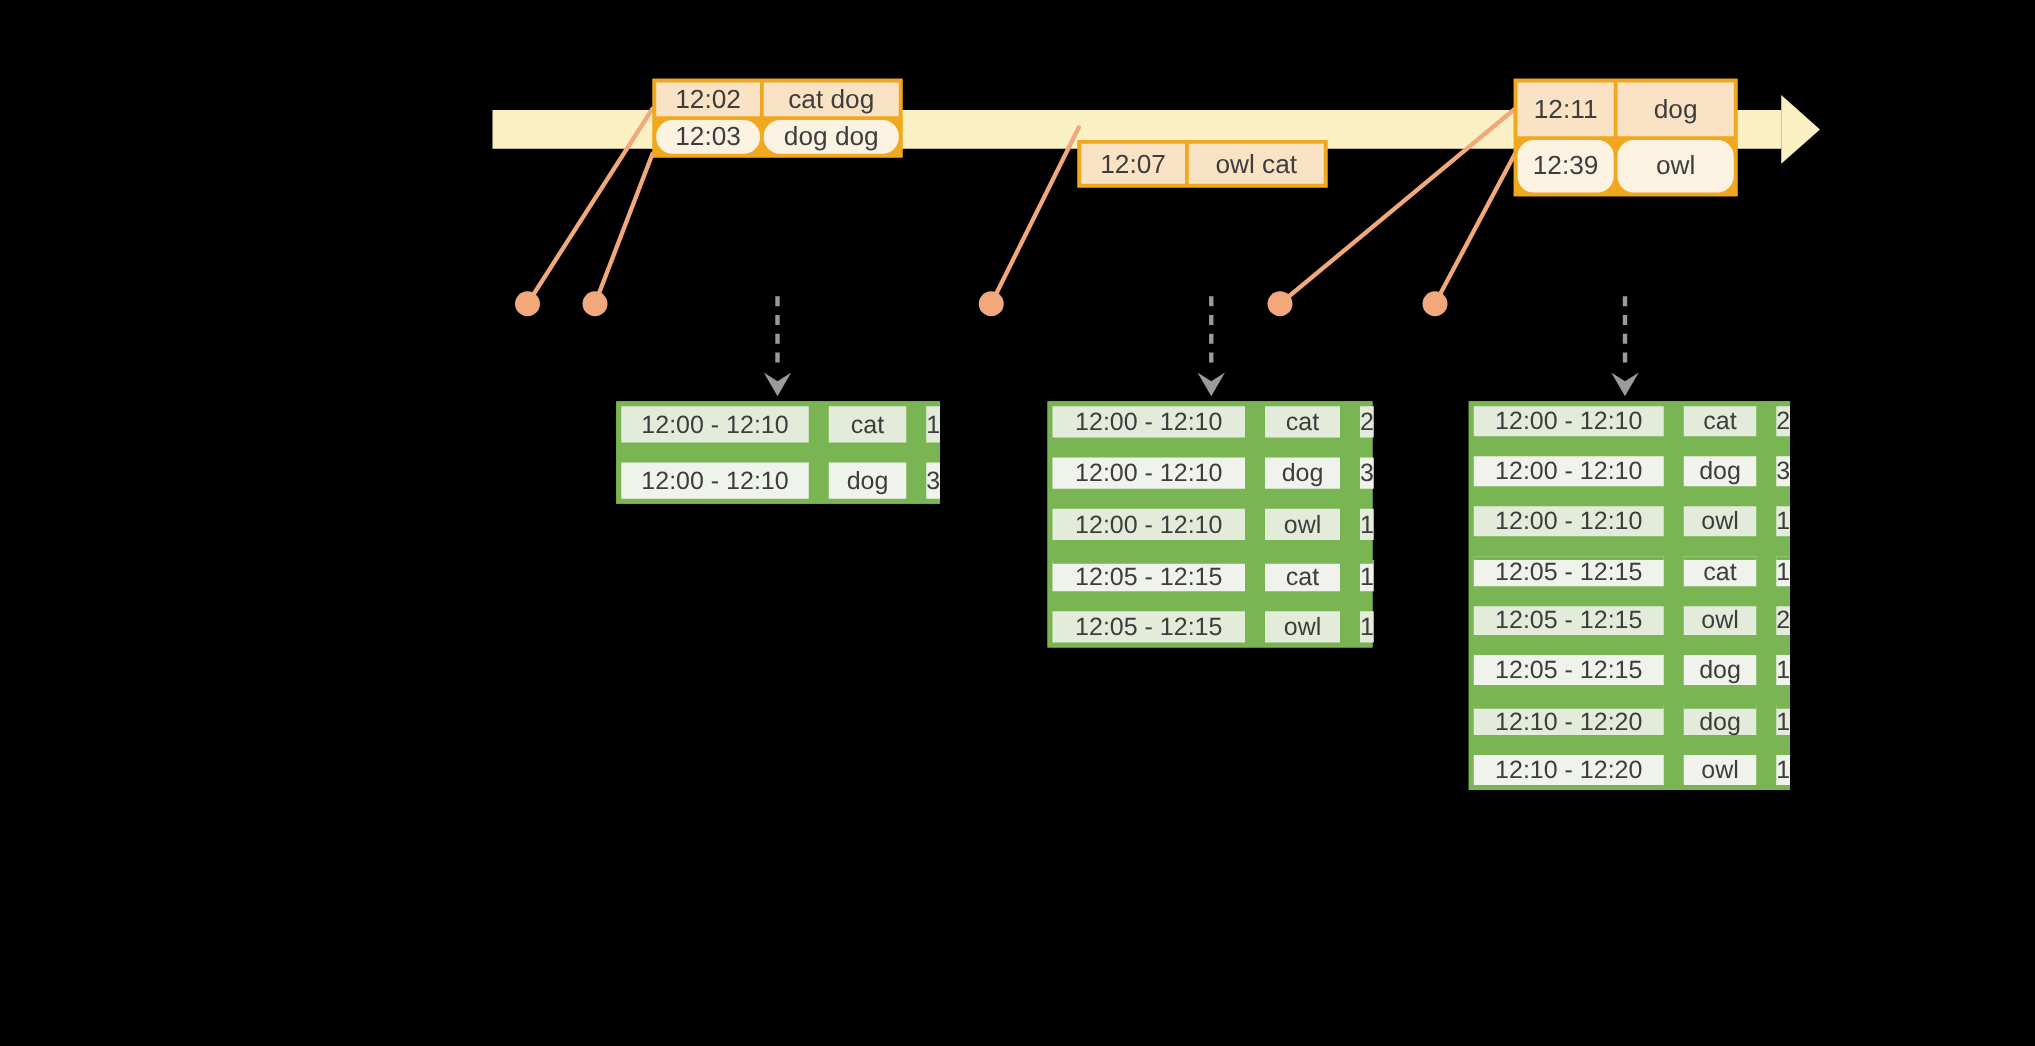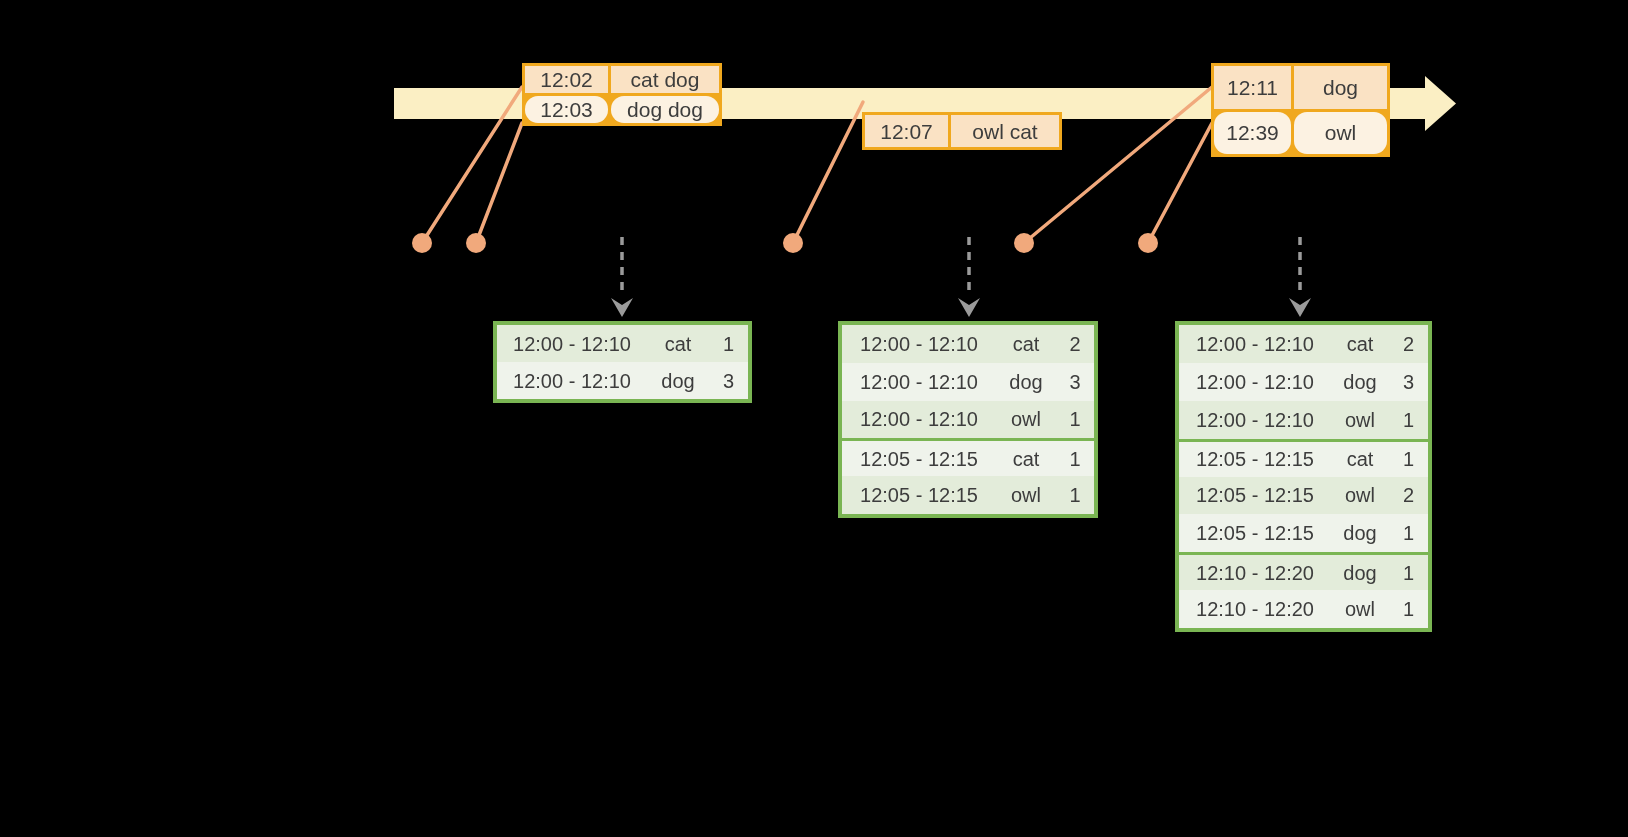--- a/index.html
+++ b/index.html
@@ -20,21 +20,21 @@
   }
   .etA { left:522px; top:63px;  width:200px; height:63px; grid-template-columns:83px 1fr; grid-auto-rows:1fr; }
   .etB { left:862px; top:84px;  width:200px; height:38px; grid-template-columns:83px 1fr; grid-auto-rows:1fr;margin-top:28px; }
   .etC { left:1211px; top:63px; width:179px; height:94px; grid-template-columns:77px 1fr; grid-auto-rows:1fr; }
   .od { background:var(--orange_row_dark); }
   .ol { background:var(--orange_row_light);border-radius:13px; }
 
   
   .gtable {
     position:absolute; z-index:2; display:grid; box-sizing:border-box;
-    gap:0; border:4px solid var(--green_border); background:var(--green_border);
+    gap:16px; border:4px solid var(--green_border); background:var(--green_border);
   }
   .gtable .cell {
     display:flex; align-items:center; justify-content:center;
     font-size:20px; color:var(--text); line-height:1;
   }
   .gt1 { left:493px;  top:321px; width:259px; height:82px;  grid-template-columns:150px 62px 1fr; grid-auto-rows:1fr; }
   .gt2 { left:838px;  top:321px; width:260px; height:197px; grid-template-columns:154px 60px 1fr; grid-auto-rows:1fr; }
   .gt3 { left:1175px; top:321px; width:257px; height:311px; grid-template-columns:152px 58px 1fr; grid-auto-rows:1fr; }
   .rd { background:var(--green_row_dark); }
   .rl { background:var(--green_row_light); }

